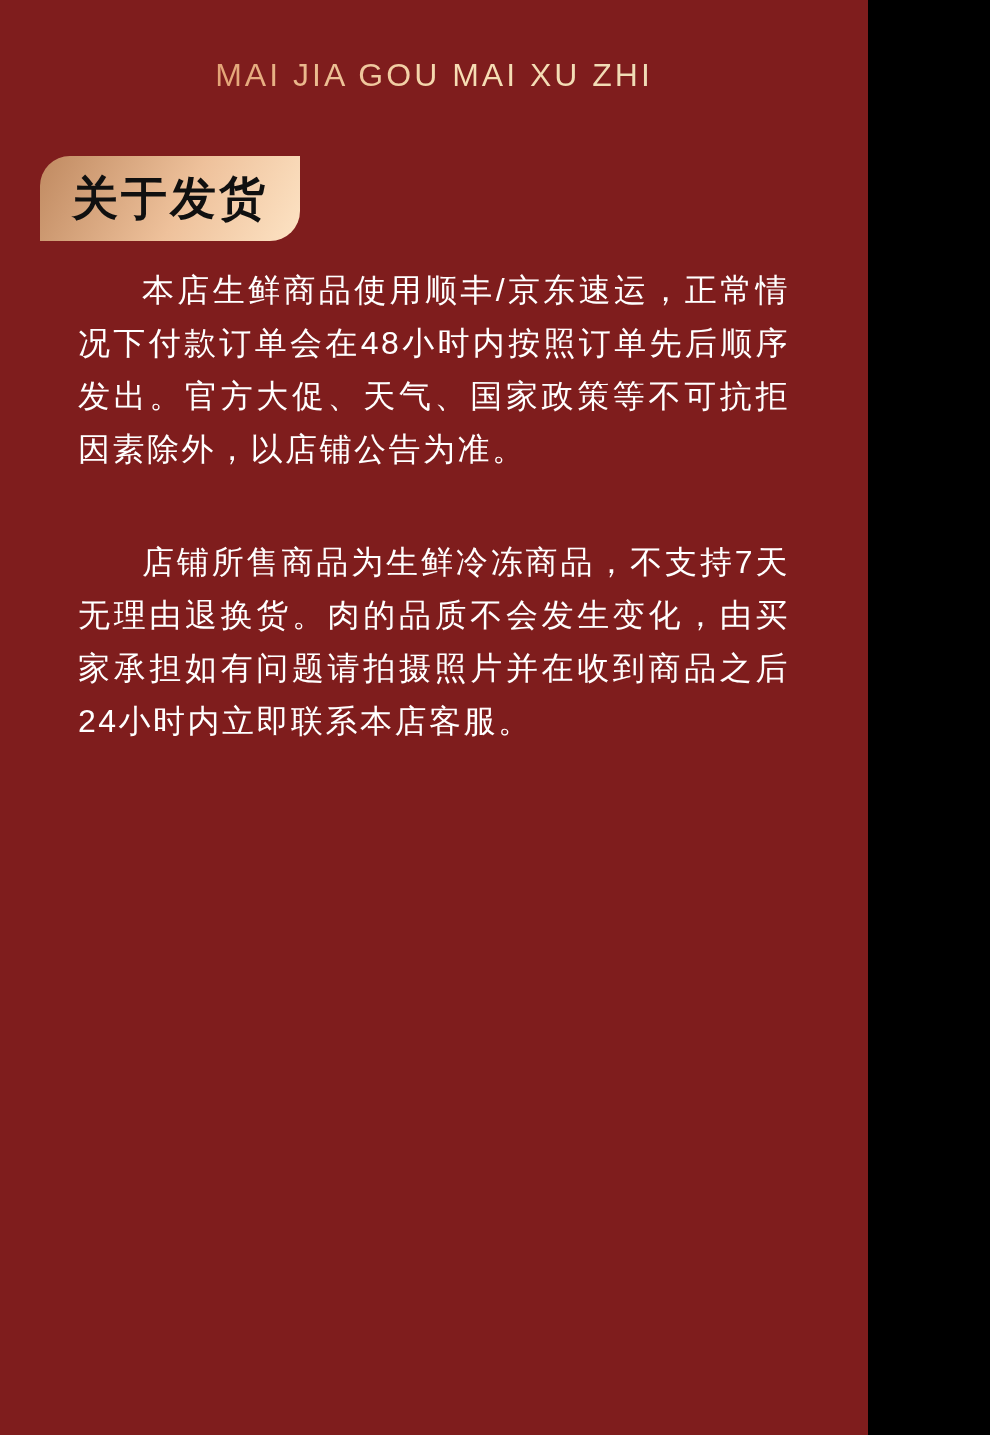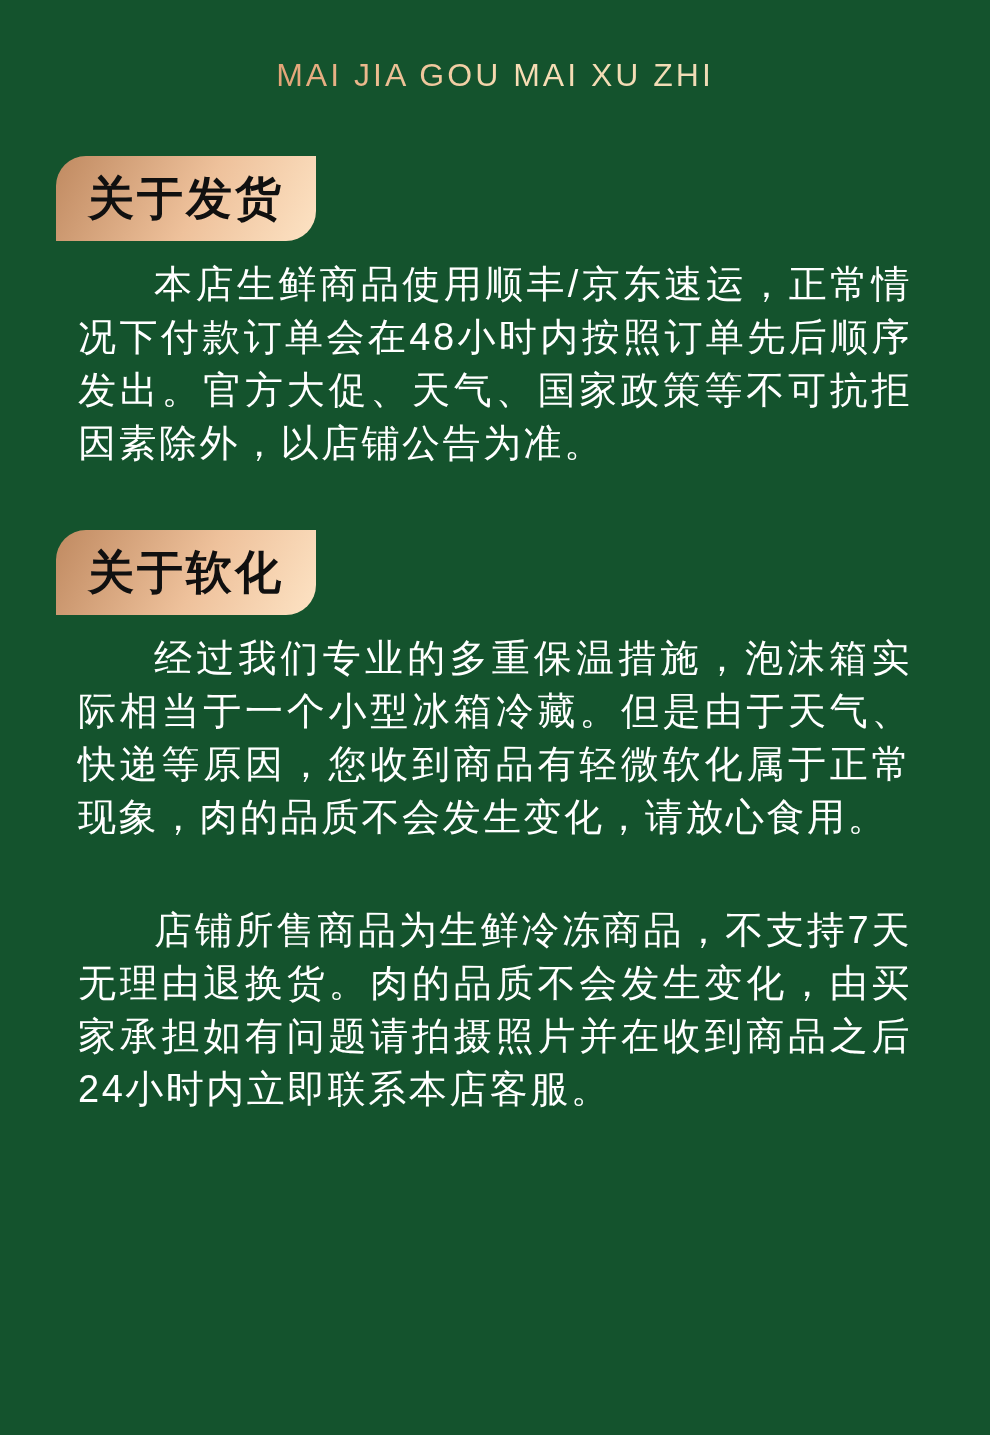--- a/index.html
+++ b/index.html
@@ -5,23 +5,23 @@
   * { margin: 0; padding: 0; box-sizing: border-box; }
   html, body { background: #000; }
   body {
     width: 990px;
     height: 1435px;
     margin: 0 auto;
     font-family: "Liberation Sans", "DejaVu Sans", sans-serif;
     overflow: hidden;
   }
   .page {
-    width: 990px;
+    width: 868px;
     height: 1435px;
-    background: #14532d;
+    background: #7f1d1d;
     position: relative;
   }
   
   .header { text-align: center; padding-top: 56px; }
   .subtitle {
     display: inline-block;
     font-size: 32px;
     line-height: 38px;
     font-weight: 500;
     letter-spacing: 3px;
@@ -42,36 +42,36 @@
     -webkit-background-clip: text;
     background-clip: text;
     -webkit-text-fill-color: transparent;
     text-align: center;
   }
   
   .section { margin-top: 60px; }
   .section.first { margin-top: 62px; }
   .badge {
     display: inline-block;
-    margin-left: 56px;
+    margin-left: 40px;
     min-width: 258px;
     height: 85px;
     line-height: 85px;
     padding: 0 32px;
     text-align: center;
     font-size: 46px;
     font-weight: 700;
     letter-spacing: 3px;
     color: #101010;
     background: linear-gradient(118deg, #c08a61 0%, #eec19b 55%, #fde3c4 100%);
     border-radius: 30px 0 30px 0;
   }
   .body-text {
-    margin: 17px 78px 0 78px;
-    font-size: 38px;
+    margin: 23px 78px 0 78px;
+    font-size: 32px;
     line-height: 53px;
     letter-spacing: 2.5px;
     font-weight: 500;
     color: #ffffff;
     text-align: justify;
     text-indent: 2em;
   }
 </style>
 </head>
 <body>
@@ -80,22 +80,18 @@
 
   <div class="header">
     <div class="subtitle">MAI JIA GOU MAI XU ZHI</div>
   </div>
 
   <div class="section first">
     <div class="badge">关于发货</div>
     <p class="body-text">本店生鲜商品使用顺丰/京东速运，正常情况下付款订单会在48小时内按照订单先后顺序发出。官方大促、天气、国家政策等不可抗拒因素除外，以店铺公告为准。</p>
   </div>
 
-  <div class="section">
-    <div class="badge">关于软化</div>
-    <p class="body-text">经过我们专业的多重保温措施，泡沫箱实际相当于一个小型冰箱冷藏。但是由于天气、快递等原因，您收到商品有轻微软化属于正常现象，肉的品质不会发生变化，请放心食用。</p>
-  </div>
 
   <div class="section">
     <p class="body-text">店铺所售商品为生鲜冷冻商品，不支持7天无理由退换货。肉的品质不会发生变化，由买家承担如有问题请拍摄照片并在收到商品之后24小时内立即联系本店客服。</p>
   </div>
 
 </div>
 
 </body></html>

